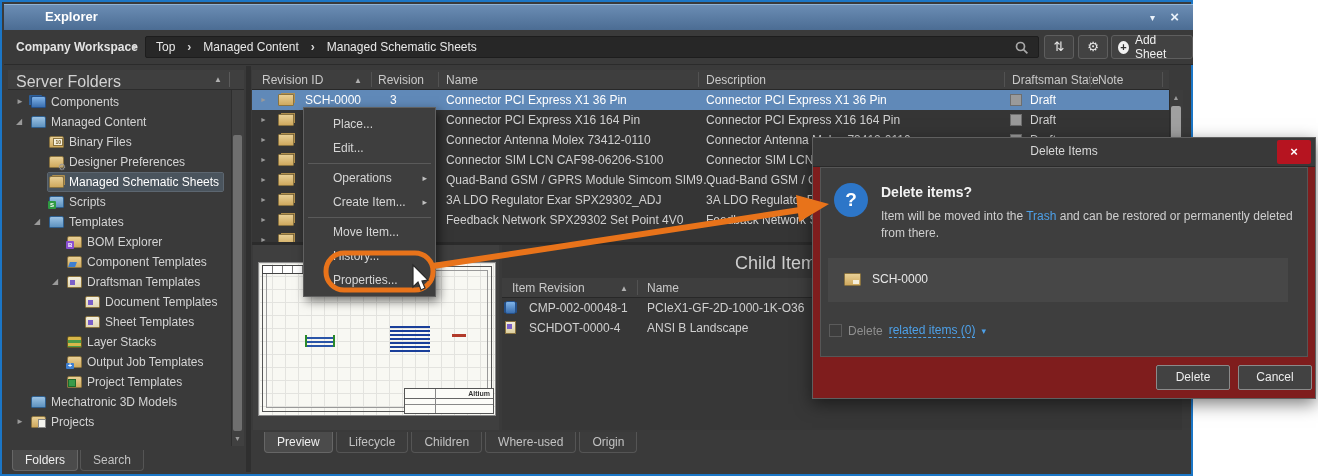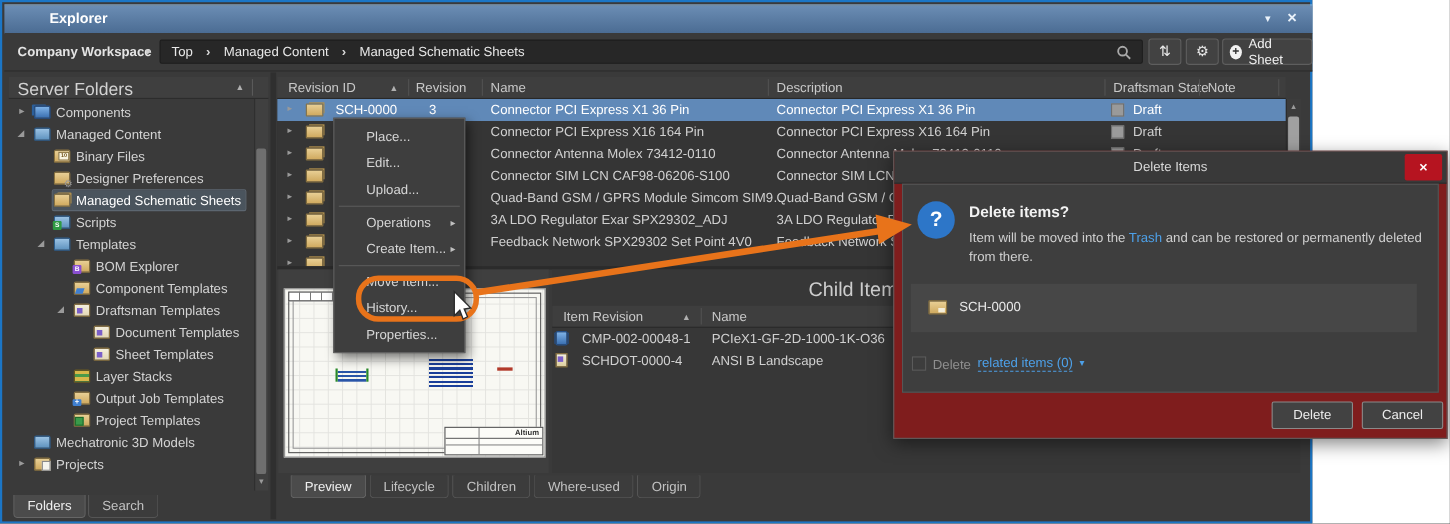--- a/index.html
+++ b/index.html
@@ -141,21 +141,21 @@
   .crow span{position:absolute;top:3px;white-space:nowrap;}
   .cicon{left:3px;top:3px !important;width:11px;height:13px;box-sizing:border-box;}
   .cicon[data-icon="chip"]{background:linear-gradient(#7fb3e8,#3a6fb0);border:1px solid #24508a;border-radius:2px;
       box-shadow:-2px 0 0 -1px #24508a,2px 0 0 -1px #24508a;}
   .cicon[data-icon="sheet"]{background:linear-gradient(#f4efdd,#ddcf9e);border:1px solid #8a7340;}
   .cicon[data-icon="sheet"]::after{content:"";position:absolute;left:1px;top:2px;width:5px;height:5px;background:#7a5fc8;}
   .cc-id{left:27px;}
   .cc-name{left:145px;}
 
   
-  .menu{position:absolute;left:301px;top:105px;width:120px;background:#3e3e3e;border:1px solid #606060;
+  .menu{position:absolute;left:301px;top:105px;width:133px;background:#3e3e3e;border:1px solid #606060;
         box-shadow:3px 4px 10px rgba(0,0,0,0.55);box-sizing:border-box;padding:4px 0;z-index:50;}
   .mitem{height:24px;line-height:24px;padding-left:29px;position:relative;color:#d6d6d6;font-size:12px;white-space:nowrap;}
   .mitem[data-highlight="true"]{background:var(--menuHighlight,#7193b9);color:#fff;}
   .mitem[data-sep="true"]{height:6px;padding:0;}
   .mitem[data-sep="true"]::after{content:"";position:absolute;left:4px;right:4px;top:3px;border-top:1px solid #5a5a5a;}
   .msub{display:none;position:absolute;right:8px;top:0;font-size:9px;color:#c0c0c0;}
   .mitem[data-sub="true"] .msub{display:block;}
 
   
   .dialog{position:absolute;left:812px;top:137px;width:504px;height:262px;background:#7f1d1d;
@@ -572,24 +572,20 @@
       <div class="mitem">
         <span>Place...</span>
         
       </div>
 
       <div class="mitem">
         <span>Edit...</span>
         
       </div>
 
-      <div class="mitem">
-        <span>Upload...</span>
-        
-      </div>
 
       <div class="mitem" data-sep="true">
         <span></span>
         
       </div>
 
       <div class="mitem" data-sub="true">
         <span>Operations</span>
         <span class="msub">▸</span>
       </div>

